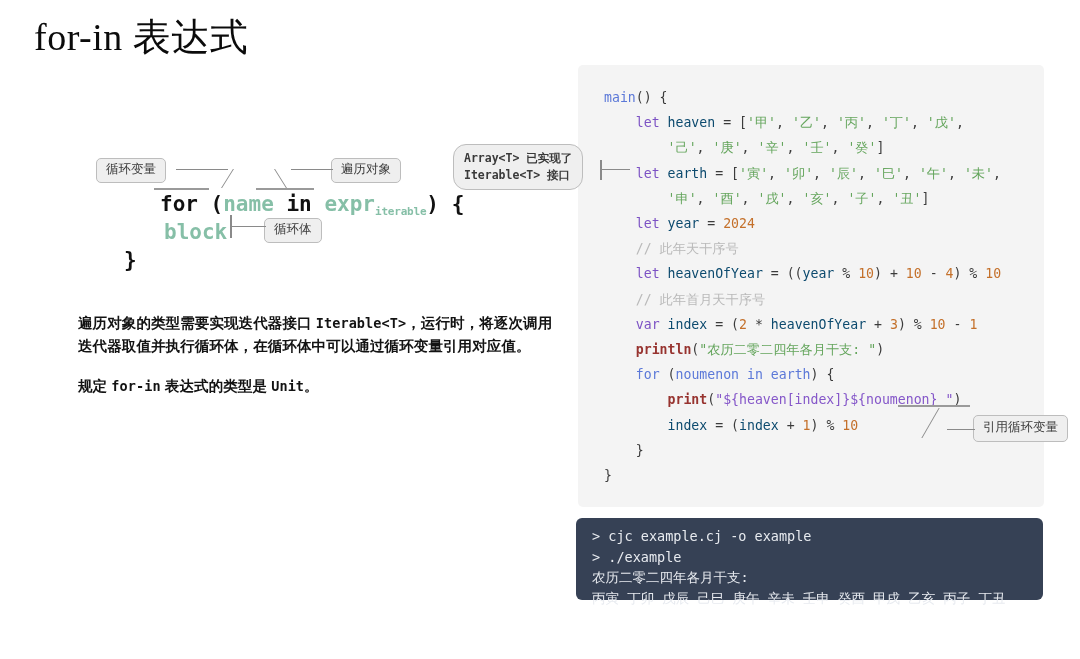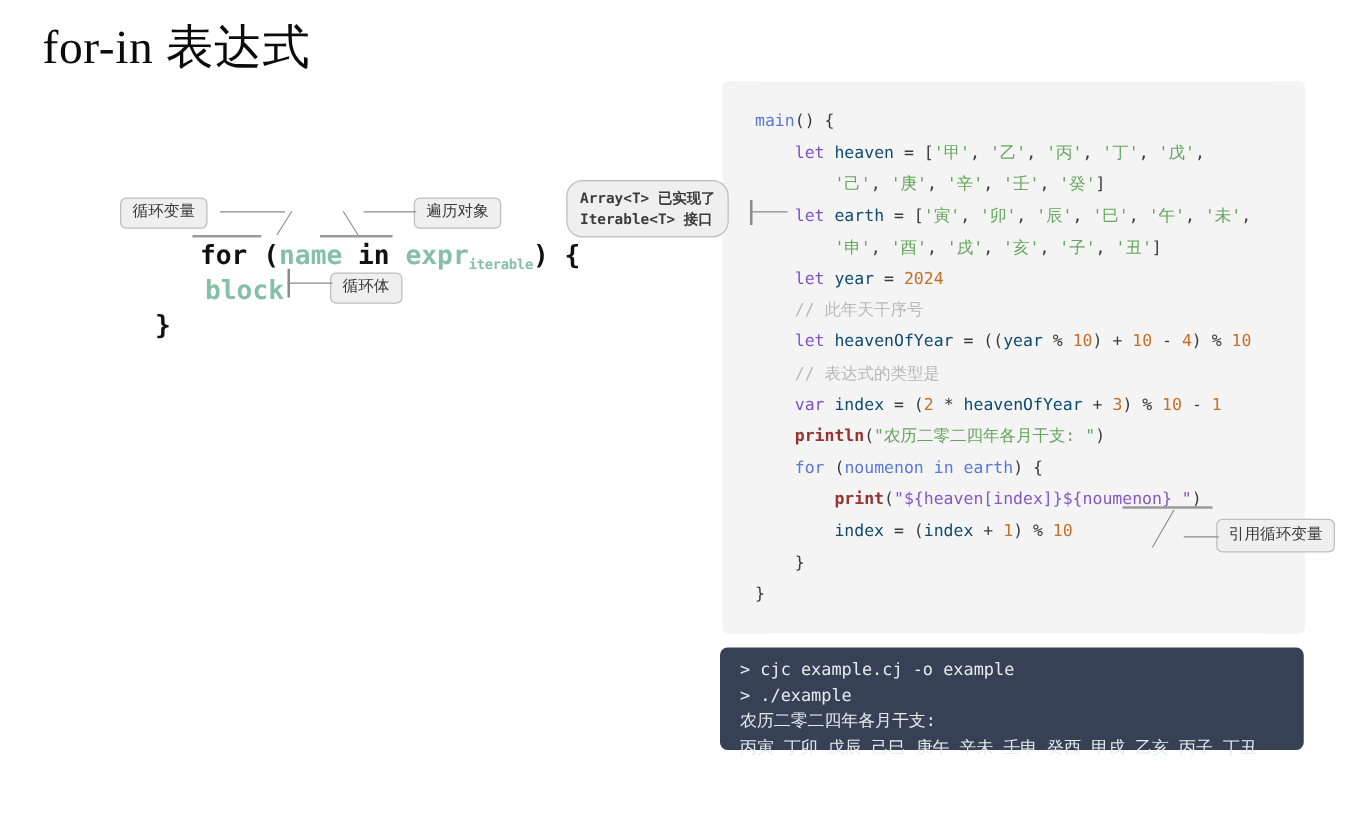--- a/index.html
+++ b/index.html
@@ -193,33 +193,35 @@
   <div class="connector" style="left:134px; top:68px; width:36px; height:1px;"></div>
 
   <div class="syntax-code" id="syntax-line-1"><span>for (</span><span class="kw-green">name</span><span> in </span><span class="kw-green">expr</span><span class="kw-green sub-iterable">iterable</span><span>) {</span></div>
 
   <div class="syntax-code kw-green" id="syntax-line-2">block</div>
 
   <div class="syntax-code" id="syntax-line-3">}</div>
 </div>
 
 <div id="explain-block">
-
+  <p class="explain-p"><span>遍历对象的类型需要实现迭代器接口 </span><span class="mono-inline">Iterable&lt;T&gt;</span><span>，运行时，将逐次调用迭代器取值并执行循环体，在循环体中可以通过循环变量引用对应值。</span></p>
+
+  <p class="explain-p"><span>规定 </span><span class="mono-inline">for-in</span><span> 表达式的类型是 </span><span class="mono-inline">Unit</span><span>。</span></p>
 </div>
 
 <div id="code-block">
   <div id="code-text"><span class="c-fnblue">main</span><span class="c-punc">() {</span>
     <span class="c-kw">let</span> <span class="c-ident">heaven</span> <span class="c-punc">= [</span><span class="c-str">'甲'</span><span class="c-punc">, </span><span class="c-str">'乙'</span><span class="c-punc">, </span><span class="c-str">'丙'</span><span class="c-punc">, </span><span class="c-str">'丁'</span><span class="c-punc">, </span><span class="c-str">'戊'</span><span class="c-punc">,</span>
         <span class="c-str">'己'</span><span class="c-punc">, </span><span class="c-str">'庚'</span><span class="c-punc">, </span><span class="c-str">'辛'</span><span class="c-punc">, </span><span class="c-str">'壬'</span><span class="c-punc">, </span><span class="c-str">'癸'</span><span class="c-punc">]</span>
     <span class="c-kw">let</span> <span class="c-ident">earth</span> <span class="c-punc">= [</span><span class="c-str">'寅'</span><span class="c-punc">, </span><span class="c-str">'卯'</span><span class="c-punc">, </span><span class="c-str">'辰'</span><span class="c-punc">, </span><span class="c-str">'巳'</span><span class="c-punc">, </span><span class="c-str">'午'</span><span class="c-punc">, </span><span class="c-str">'未'</span><span class="c-punc">,</span>
         <span class="c-str">'申'</span><span class="c-punc">, </span><span class="c-str">'酉'</span><span class="c-punc">, </span><span class="c-str">'戌'</span><span class="c-punc">, </span><span class="c-str">'亥'</span><span class="c-punc">, </span><span class="c-str">'子'</span><span class="c-punc">, </span><span class="c-str">'丑'</span><span class="c-punc">]</span>
     <span class="c-kw">let</span> <span class="c-ident">year</span> <span class="c-punc">= </span><span class="c-num">2024</span>
     <span class="c-comment">// 此年天干序号</span>
     <span class="c-kw">let</span> <span class="c-ident">heavenOfYear</span> <span class="c-punc">= ((</span><span class="c-ident">year</span> <span class="c-punc">% </span><span class="c-num">10</span><span class="c-punc">) + </span><span class="c-num">10</span><span class="c-punc"> - </span><span class="c-num">4</span><span class="c-punc">) % </span><span class="c-num">10</span>
-    <span class="c-comment">// 表达式的类型是</span>
+    <span class="c-comment">// 此年首月天干序号</span>
     <span class="c-kw">var</span> <span class="c-ident">index</span> <span class="c-punc">= (</span><span class="c-num">2</span> <span class="c-punc">* </span><span class="c-ident">heavenOfYear</span> <span class="c-punc">+ </span><span class="c-num">3</span><span class="c-punc">) % </span><span class="c-num">10</span><span class="c-punc"> - </span><span class="c-num">1</span>
     <span class="c-call">println</span><span class="c-punc">(</span><span class="c-str">"农历二零二四年各月干支: "</span><span class="c-punc">)</span>
     <span class="c-fnblue">for</span> <span class="c-punc">(</span><span class="c-fnblue">noumenon</span> <span class="c-fnblue">in</span> <span class="c-fnblue">earth</span><span class="c-punc">) {</span>
         <span class="c-call">print</span><span class="c-punc">(</span><span class="c-interp">"${heaven[index]}${noumenon} "</span><span class="c-punc">)</span>
         <span class="c-ident">index</span> <span class="c-punc">= (</span><span class="c-ident">index</span> <span class="c-punc">+ </span><span class="c-num">1</span><span class="c-punc">) % </span><span class="c-num">10</span>
     <span class="c-punc">}</span>
 <span class="c-punc">}</span></div>
 
   <div class="underline-bar" style="left:320px; top:340px; width:72px; height:1.5px; background:#9a9a9a;"></div>
 </div>

